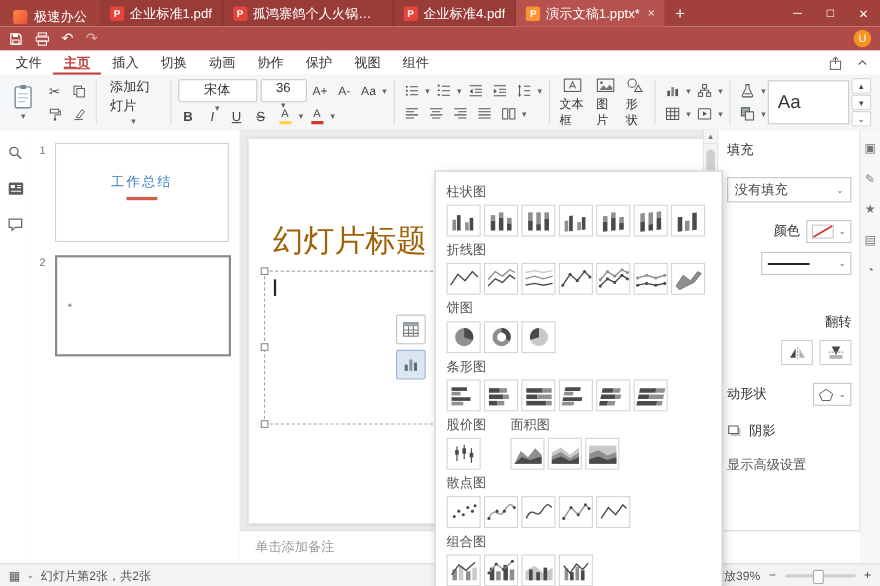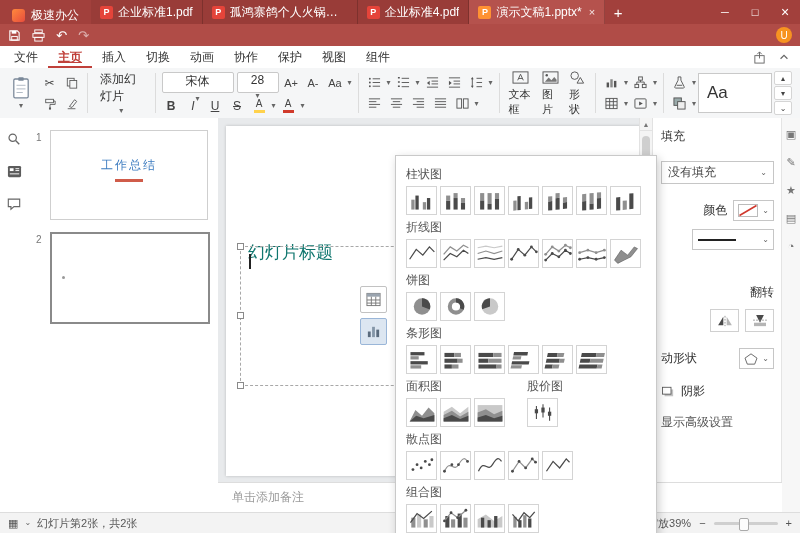--- a/index.html
+++ b/index.html
@@ -54,21 +54,21 @@
   .thumbs{position:absolute;left:28px;top:118px;width:190px;bottom:21px;background:#fff;border-right:1px solid #dcdcdc;}
   .tnum{position:absolute;font-size:10px;color:#777;}
   .tbox{position:absolute;background:#fff;border:1px solid #cfcfcf;width:156px;height:88px;}
   .tbox.selected{border:2px solid #8a8a8a;}
   .t1title{margin-top:26px;text-align:center;color:#3d7cc0;font-size:12px;letter-spacing:2px;}
   .t1sub{width:28px;height:3px;background:#d05c4a;margin:5px auto 0;}
   .t2dot{position:absolute;left:10px;top:42px;width:3px;height:3px;background:#999;border-radius:50%;}
   
   .canvas{position:absolute;left:218px;top:118px;width:434px;height:364px;background:#e8eaec;overflow:hidden;}
   .slide{position:absolute;left:8px;top:8px;width:440px;height:350px;background:#fff;box-shadow:0 0 3px rgba(0,0,0,.2);}
-  .slidetitle{position:absolute;left:22px;top:74px;font-size:17px;color:#0f766e;margin-top:41px;}
+  .slidetitle{position:absolute;left:22px;top:74px;font-size:28px;color:#a16207;}
   .ph{position:absolute;left:14px;top:120px;width:408px;height:138px;border:1px dashed #a8a8a8;}
   .h{position:absolute;width:7px;height:7px;background:#fff;border:1px solid #8a8a8a;box-sizing:border-box;}
   .caretline{position:absolute;left:8px;top:7px;width:1.5px;height:15px;background:#222;animation:blink 1s step-end infinite;}
   @keyframes blink{50%{opacity:0;}}
   .ibtn{position:absolute;width:25px;height:25px;background:#fff;border:1px solid #c2c2c2;border-radius:2px;display:flex;align-items:center;justify-content:center;}
   .ibtn.pressed{background:#dce6f1;border-color:#9ab6d8;}
   .vscroll{position:absolute;right:0;top:0;width:12px;bottom:0;background:#f4f4f4;border-left:1px solid #e2e2e2;}
   .varrow{height:12px;display:flex;align-items:center;justify-content:center;font-size:7px;color:#777;border-bottom:1px solid #e2e2e2;}
   .vthumb{position:absolute;left:2px;top:18px;width:8px;height:70px;background:#cfcfcf;border-radius:4px;}
   
@@ -217,21 +217,21 @@
       <span class="car">▾</span>
     </div>
     <div class="tdivider"></div>
     <div class="tgroup">
       <div class="trow">
         <div class="combo" style="width:62px">
           <span style="flex:1">宋体</span>
           <span class="car">▾</span>
         </div>
         <div class="combo" style="width:32px">
-          <span style="flex:1">28</span>
+          <span style="flex:1">36</span>
           <span class="car">▾</span>
         </div>
         <span class="tbtn" style="font-size:11px">A+</span>
         <span class="tbtn" style="font-size:11px">A-</span>
         <span class="tbtn" style="font-size:11px">Aa</span>
         <span class="car">▾</span>
       </div>
       <div class="trow">
         <span class="tbtn">
             <b>B</b>
@@ -820,57 +820,57 @@
                     <rect x="3" y="19" width="22" height="5" fill="#4a4a4a"></rect>
                     <rect x="25" y="19" width="6" height="5" fill="#8f8f8f"></rect>
                   </g>
                 </svg>
               </div>
             </div>
           </div>
         </div>
         <div class="secrow">
           <div class="sec">
-            <div class="sectitle">面积图</div>
-            <div class="grid">
-              <div class="cell">
-                <svg viewBox="0 0 34 26">
-                  <path d="M2,24 L9,10 L17,17 L25,7 L32,14 L32,24 Z" fill="#8f8f8f"></path>
-                  <path d="M2,24 L10,17 L19,20 L32,16 L32,24 Z" fill="#4a4a4a"></path>
-                </svg>
-              </div>
-              <div class="cell">
-                <svg viewBox="0 0 34 26">
-                  <path d="M2,24 L2,12 L12,6 L22,14 L32,6 L32,24 Z" fill="#c9c9c9"></path>
-                  <path d="M2,24 L2,16 L12,11 L22,18 L32,12 L32,24 Z" fill="#8f8f8f"></path>
-                  <path d="M2,24 L2,20 L12,16 L22,21 L32,17 L32,24 Z" fill="#4a4a4a"></path>
-                </svg>
-              </div>
-              <div class="cell">
-                <svg viewBox="0 0 34 26">
-                  <rect x="2" y="4" width="30" height="20" fill="#c9c9c9"></rect>
-                  <path d="M2,24 L2,13 L12,9 L22,15 L32,11 L32,24 Z" fill="#8f8f8f"></path>
-                  <path d="M2,24 L2,19 L12,16 L22,20 L32,17 L32,24 Z" fill="#4a4a4a"></path>
-                </svg>
-              </div>
-            </div>
-          </div>
-          <div class="sec">
             <div class="sectitle">股价图</div>
             <div class="grid">
               <div class="cell">
                 <svg viewBox="0 0 34 26">
                   <g stroke="#4a4a4a" stroke-width="1.3">
                     <line x1="9" y1="5" x2="9" y2="21"></line>
                     <line x1="17" y1="3" x2="17" y2="19"></line>
                     <line x1="25" y1="7" x2="25" y2="23"></line>
                   </g>
                   <rect x="7" y="9" width="4" height="5" fill="#4a4a4a"></rect>
                   <rect x="15" y="7" width="4" height="6" fill="#4a4a4a"></rect>
                   <rect x="23" y="12" width="4" height="5" fill="#4a4a4a"></rect>
+                </svg>
+              </div>
+            </div>
+          </div>
+          <div class="sec">
+            <div class="sectitle">面积图</div>
+            <div class="grid">
+              <div class="cell">
+                <svg viewBox="0 0 34 26">
+                  <path d="M2,24 L9,10 L17,17 L25,7 L32,14 L32,24 Z" fill="#8f8f8f"></path>
+                  <path d="M2,24 L10,17 L19,20 L32,16 L32,24 Z" fill="#4a4a4a"></path>
+                </svg>
+              </div>
+              <div class="cell">
+                <svg viewBox="0 0 34 26">
+                  <path d="M2,24 L2,12 L12,6 L22,14 L32,6 L32,24 Z" fill="#c9c9c9"></path>
+                  <path d="M2,24 L2,16 L12,11 L22,18 L32,12 L32,24 Z" fill="#8f8f8f"></path>
+                  <path d="M2,24 L2,20 L12,16 L22,21 L32,17 L32,24 Z" fill="#4a4a4a"></path>
+                </svg>
+              </div>
+              <div class="cell">
+                <svg viewBox="0 0 34 26">
+                  <rect x="2" y="4" width="30" height="20" fill="#c9c9c9"></rect>
+                  <path d="M2,24 L2,13 L12,9 L22,15 L32,11 L32,24 Z" fill="#8f8f8f"></path>
+                  <path d="M2,24 L2,19 L12,16 L22,20 L32,17 L32,24 Z" fill="#4a4a4a"></path>
                 </svg>
               </div>
             </div>
           </div>
         </div>
         <div class="secrow">
           <div class="sec">
             <div class="sectitle">散点图</div>
             <div class="grid">
               <div class="cell">

